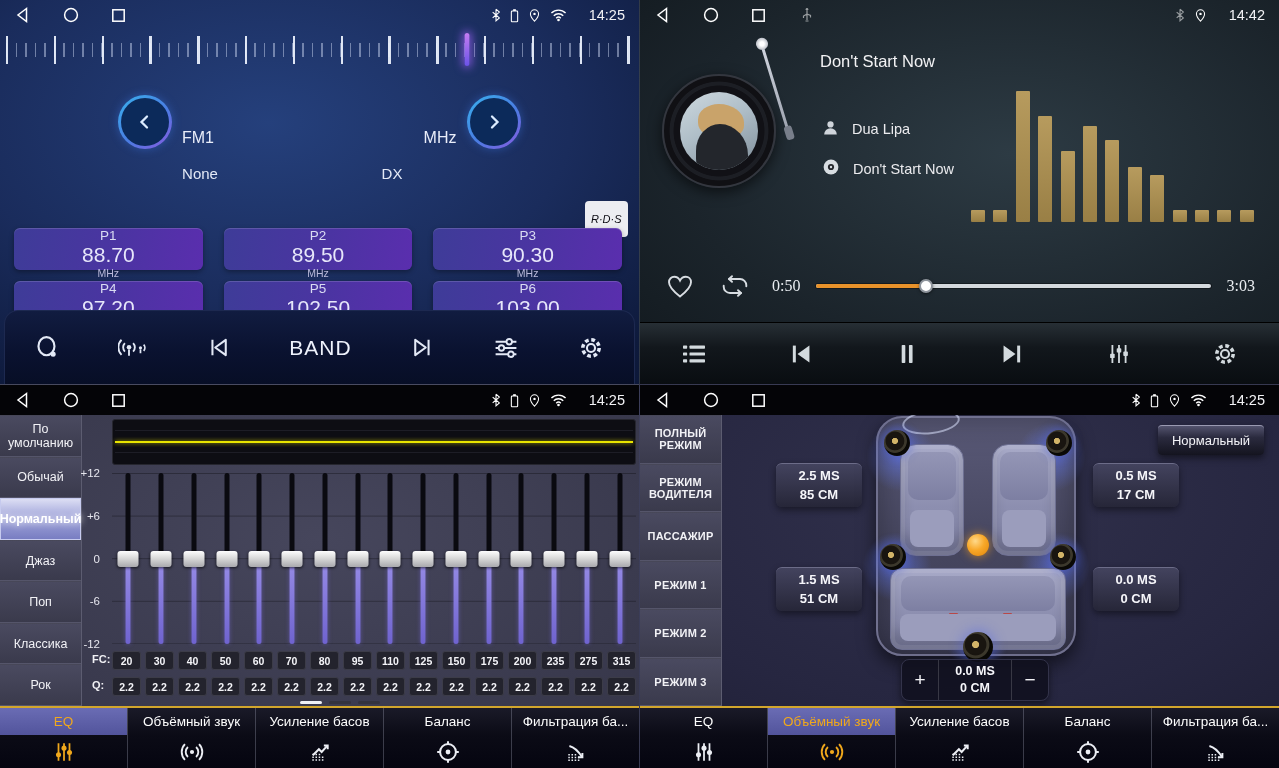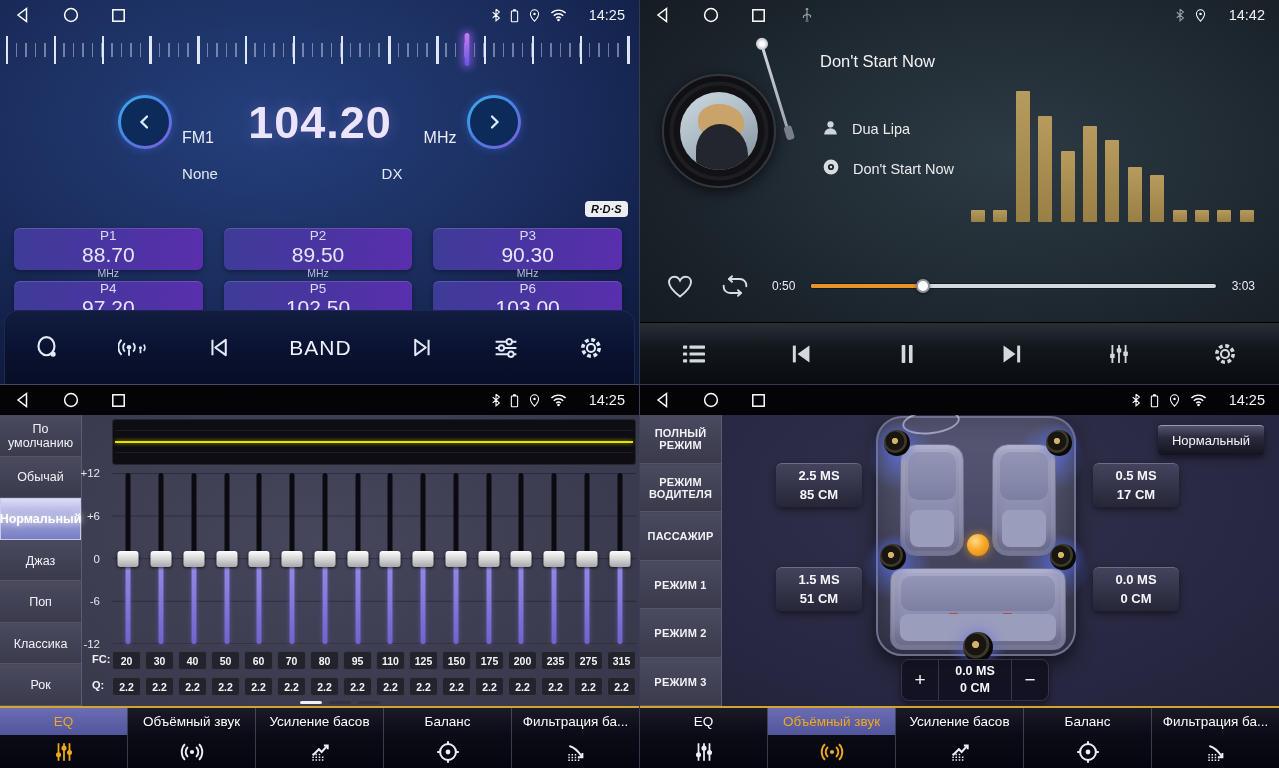--- a/index.html
+++ b/index.html
@@ -41,22 +41,22 @@
   .tune-btn .inner{width:100%;height:100%;border-radius:50%;display:flex;align-items:center;justify-content:center;
     background:radial-gradient(circle at 50% 42%,#123succ 0,#0c2a5a 100%);background:#0c2a5a;}
   .btn-prev{left:118px;top:95px;}
   .btn-next{left:467px;top:95px;}
   .band-lbl{position:absolute;left:170px;top:129px;width:56px;text-align:center;font-size:16px;color:#e9edf9;}
   .freq-big{position:absolute;left:225px;top:97px;width:190px;text-align:center;font-size:45px;font-weight:700;
     letter-spacing:1px;color:#ece4fa;text-shadow:0 0 14px rgba(150,130,230,.35);}
   .freq-unit{position:absolute;left:410px;top:129px;width:60px;text-align:center;font-size:16px;color:#e9edf9;}
   .stereo-lbl{position:absolute;left:158px;top:165px;width:84px;text-align:center;font-size:15px;color:#e3e9f6;}
   .dx-lbl{position:absolute;left:362px;top:165px;width:60px;text-align:center;font-size:15px;color:#e3e9f6;}
-  .rds{position:absolute;left:585px;top:201px;background:#ecedf1;color:#0b0b12;font-size:11px;font-weight:700;
-    font-style:italic;padding:2px 6px;border-radius:4px;}
+  .rds{position:absolute;left:585px;top:201px;background:#ecedf1;color:#0b0b12;font-size:11px;font-weight:400;
+    font-style:italic;padding:12px 6px;border-radius:4px;}
 
   .presets{position:absolute;left:14px;right:17px;top:228px;display:grid;grid-template-columns:1fr 1fr 1fr;gap:11px 21px;}
   .chip{height:42px;border-radius:6px;display:flex;align-items:center;padding:0 13px;
     background:linear-gradient(100deg,#3e3c98 0%,#4b34a2 55%,#5a2eae 100%);
     box-shadow:inset 0 1px 0 rgba(255,255,255,.15),0 2px 5px rgba(0,0,0,.35);flex-direction:column;}
   .p-lbl{font-size:13.5px;color:#d9dbf2;}
   .p-frq{flex:1;text-align:center;font-size:21px;color:#e7e7fa;}
   .p-unit{font-size:10.5px;color:#b9b9da;}
 
   .r-toolbar{position:absolute;left:4px;right:4px;bottom:0;height:74px;border-radius:14px 14px 0 0;
@@ -85,21 +85,21 @@
   .trk-row{position:absolute;left:182px;display:flex;align-items:center;gap:13px;font-size:14.5px;color:#ebebee;}
   .row-artist{top:119px;}
   .row-album{top:158px;}
 
   .spectrum{position:absolute;right:22px;top:88px;width:286px;height:134px;display:flex;align-items:flex-end;gap:8.4px;}
   .bar{width:14px;background:linear-gradient(180deg,#b79b5e,#997f45);border-radius:1px;}
 
   .prog-row{position:absolute;left:26px;right:24px;top:268px;height:36px;display:flex;align-items:center;color:#dde2e8;}
   .heart-ic{margin-right:26px;display:flex;}
   .repeat-ic{margin-right:22px;display:flex;}
-  .t-small{font-size:12px;color:#e8ecf0;}
+  .t-small{font-size:16px;color:#e8ecf0;font-family:Liberation Serif, serif;}
   .prog{flex:1;height:4px;background:#d4d9dd;border-radius:2px;margin:0 16px;position:relative;box-shadow:0 0 0 1px rgba(0,0,0,.35);}
   .prog-fill{position:absolute;left:0;top:0;height:100%;background:#e8922a;border-radius:2px;}
   .prog-knob{position:absolute;top:50%;width:14px;height:14px;border-radius:50%;background:#fff;border:2px solid #8e949c;
     transform:translate(-50%,-50%);box-shadow:0 1px 3px rgba(0,0,0,.5);}
 
   .p-toolbar{position:absolute;left:0;right:0;bottom:0;height:62px;display:flex;align-items:center;justify-content:space-around;
     background:linear-gradient(180deg,#272f35 0%,#12171c 40%,#090d11 100%);border-top:1px solid #000;color:#d3dade;}
 
   
   .side{position:absolute;left:0;top:30px;bottom:62px;display:flex;flex-direction:column;
@@ -259,21 +259,20 @@
         </div>
     </div>
     <div class="tune-btn btn-next">
       <div class="inner">
           <svg width="20" height="20" viewBox="0 0 20 20">
             <path d="M8 4.5 L13.5 10 L8 15.5" fill="none" stroke="#dcecff" stroke-width="2.3" stroke-linecap="round"></path>
           </svg>
         </div>
     </div>
     <div class="band-lbl">FM1</div>
-    <div class="freq-big">104.20</div>
     <div class="freq-unit">MHz</div>
     <div class="stereo-lbl">None</div>
     <div class="dx-lbl">DX</div>
     <div class="rds">R·D·S</div>
 
     <div class="presets">
 
         <div class="chip">
           <span class="p-lbl">P1</span>
           <span class="p-frq">88.70</span>

